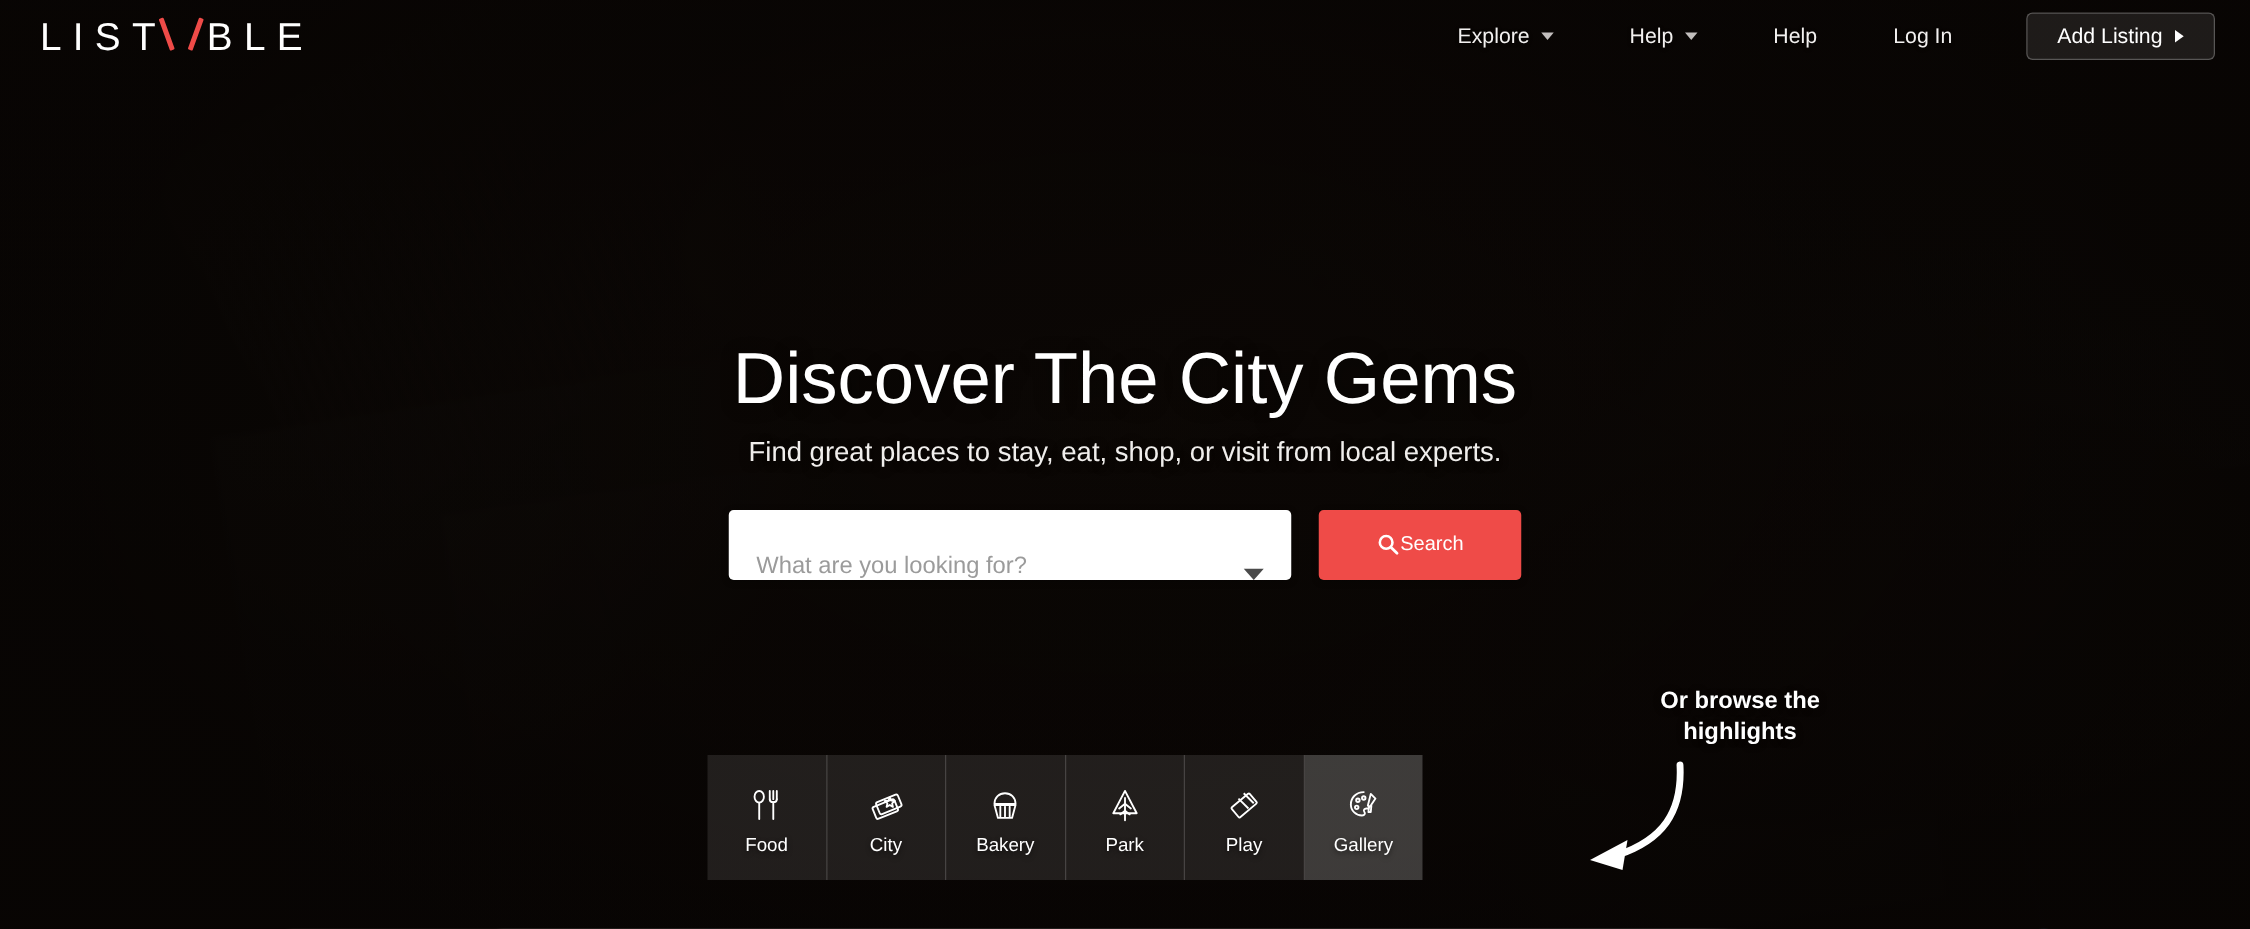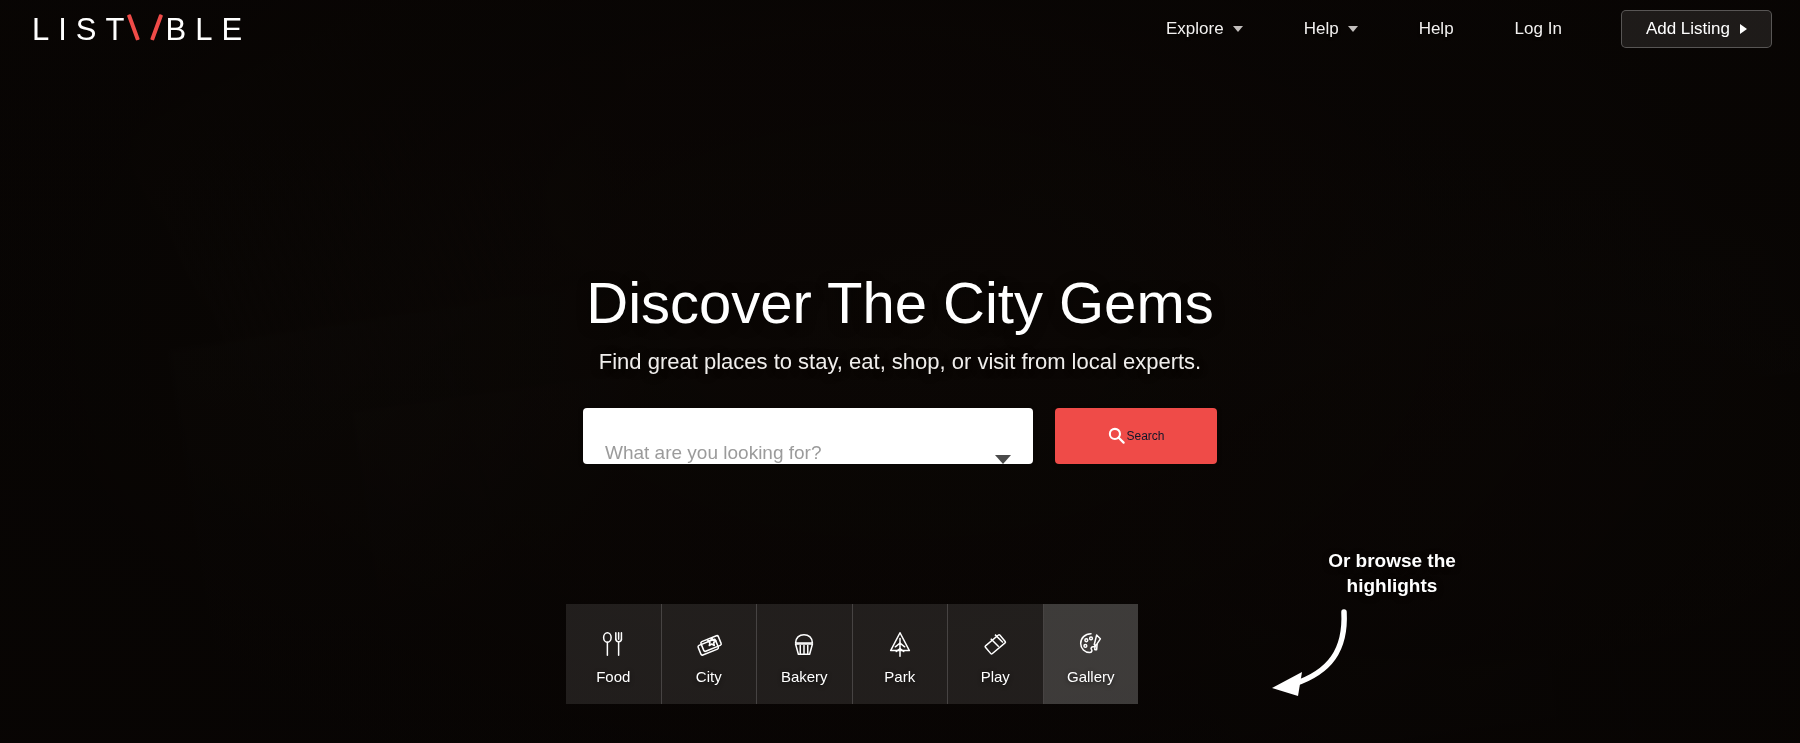--- a/index.html
+++ b/index.html
@@ -301,23 +301,23 @@
     border-right: 8px solid transparent;
     border-top: 9px solid #4a4a4a;
     margin-left: 10px;
   }
   .search-button {
     width: 162px;
     height: 56px;
     background: #ef4b48;
     border: none;
     border-radius: 4px;
-    color: #0f172a;
+    color: #ffffff;
     font-family: "Liberation Sans", sans-serif;
-    font-size: 12px;
+    font-size: 16px;
     display: flex;
     align-items: center;
     justify-content: center;
     cursor: pointer;
     box-shadow: 0 1px 5px rgba(0,0,0,.25);
   }
   .mag-icon { width: 19px; height: 19px; display: block; }
 
   
   .browse-note {

